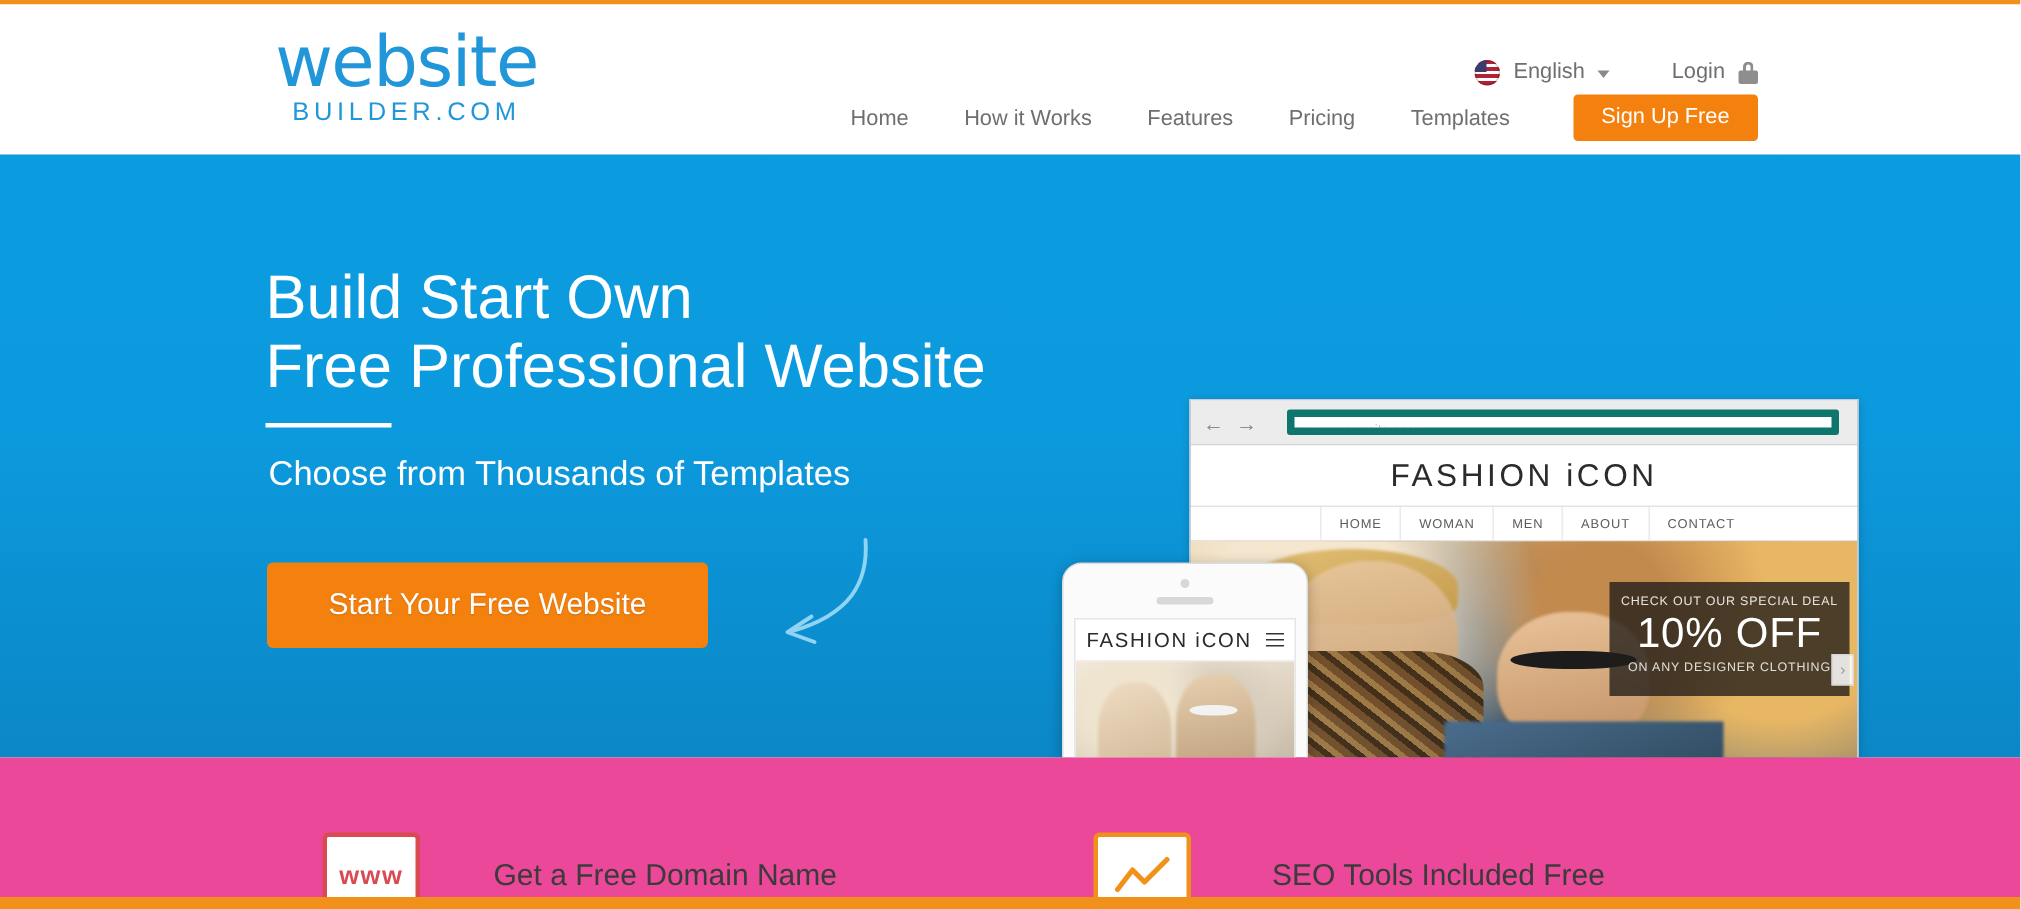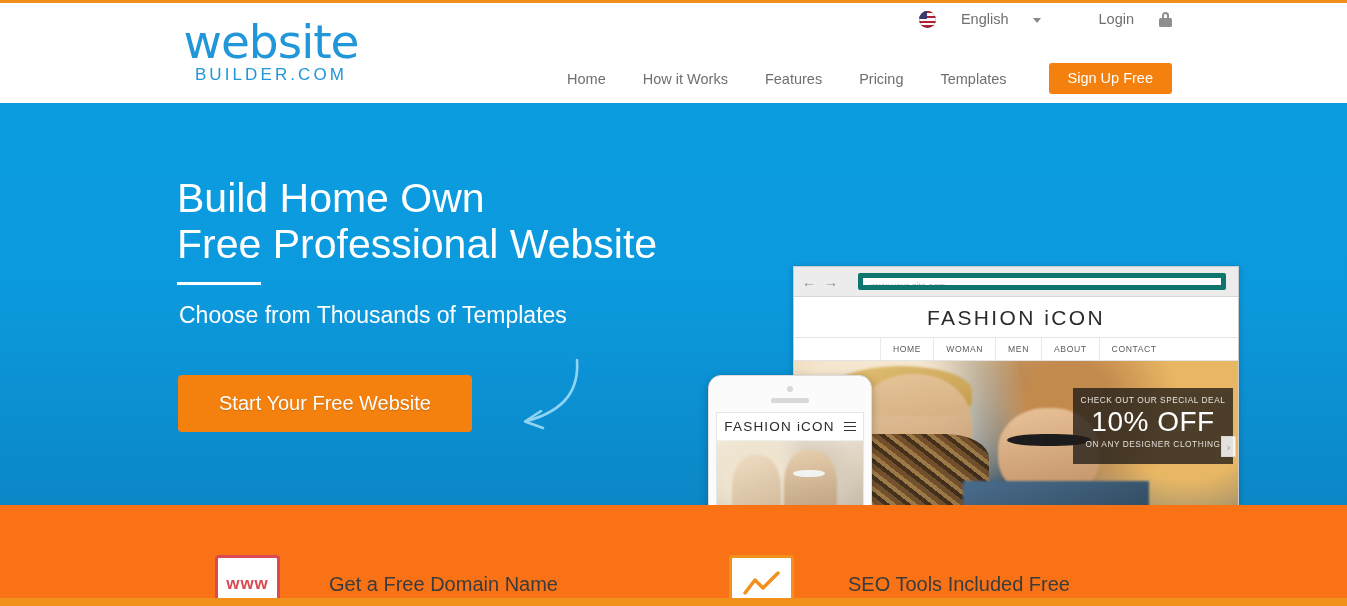--- a/index.html
+++ b/index.html
@@ -29,22 +29,22 @@
     font-size:47px; line-height:52px; color:#2196d8; font-weight:400;
     letter-spacing:-1px; position:relative; display:block;
     font-family:"DejaVu Sans", sans-serif;
   }
   .logo-sub {
     display:block; font-size:17px; letter-spacing:3.1px; color:#2196d8;
     line-height:18px; margin-top:-2px; font-family:"Liberation Sans", sans-serif;
   }
 
   .util-row {
-    position:absolute; right:175px; top:4px; height:24px;
-    display:flex; align-items:center; gap:16px;
+    position:absolute; right:175px; top:33px; height:24px;
+    display:flex; align-items:center; gap:0px;
   }
   .flag-icon {
     width:17px; height:17px; border-radius:50%;
     background:
       linear-gradient(180deg,
         #b22234 0 14%, #ffffff 14% 28%, #b22234 28% 42%,
         #ffffff 42% 56%, #b22234 56% 70%, #ffffff 70% 84%, #b22234 84% 100%);
     position:relative; overflow:hidden; flex:none;
     box-shadow:0 0 0 1px rgba(0,0,0,.18) inset;
   }
@@ -238,21 +238,21 @@
     filter:blur(1.1px);
   }
   .ph-glasses {
     position:absolute; left:52%; top:32%; width:22%; height:8%;
     background:#f2f2f2; border-radius:50%/60%; filter:blur(.4px);
   }
 
   
   .features {
     position:absolute; left:0; top:505px; width:1347px; height:93px;
-    background:#f97316;
+    background:#ec4899;
   }
   .feature {
     position:absolute; top:50px; display:flex; align-items:center;
   }
   .feature-1 { left:215px; }
   .feature-2 { left:729px; }
   .icon-box {
     width:65px; height:58px; border-radius:4px; background:#fff;
     display:flex; align-items:center; justify-content:center;
   }
@@ -302,21 +302,21 @@
     <span class="nav-item">Features</span>
     <span class="nav-item">Pricing</span>
     <span class="nav-item">Templates</span>
     <button class="signup-btn">Sign Up Free</button>
   </div>
 </div>
 
 <div class="hero">
 
   <div class="hero-h1">
-    <span>Build Home Own</span><br>
+    <span>Build Start Own</span><br>
     <u>Free</u><span> Professional Website</span>
   </div>
 
   <div class="hero-sub">Choose from Thousands of Templates</div>
 
   <button class="cta-btn">Start Your Free Website</button>
 
   <svg class="arrow-svg" width="80" height="75" viewBox="0 0 80 75">
     <path d="M72 2 C 74 30, 62 52, 22 63" stroke="#8fd4f2" stroke-width="2.6" fill="none" stroke-linecap="round"></path>
     <path d="M36 53 L 20 63.5 L 38 70" stroke="#8fd4f2" stroke-width="2.6" fill="none" stroke-linecap="round" stroke-linejoin="round"></path>

